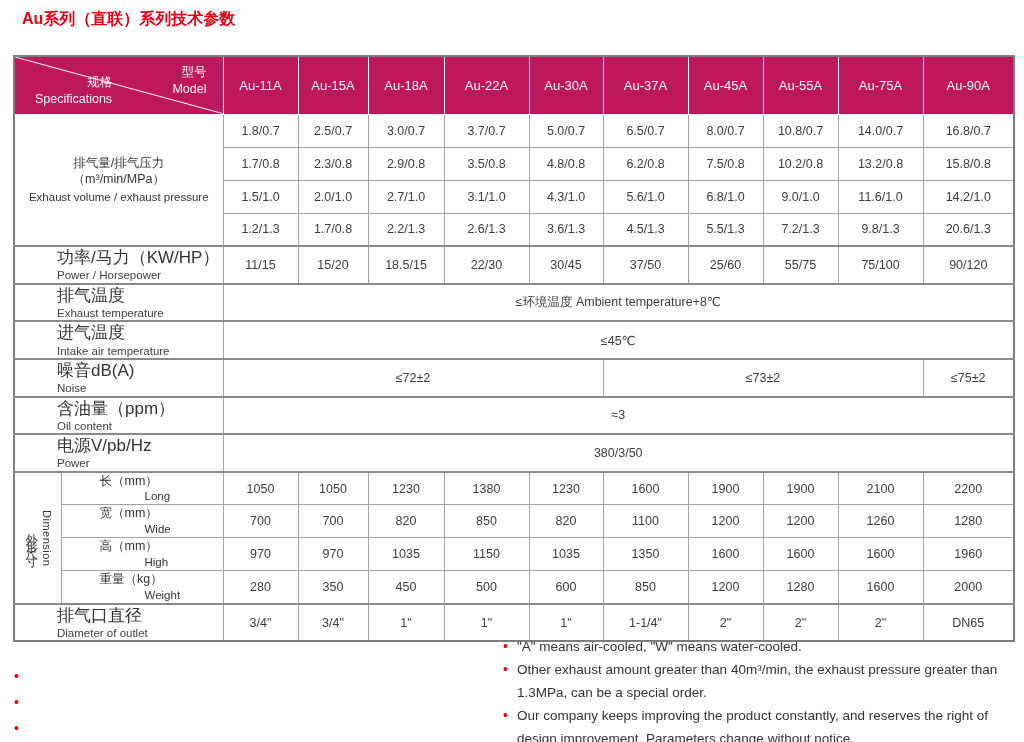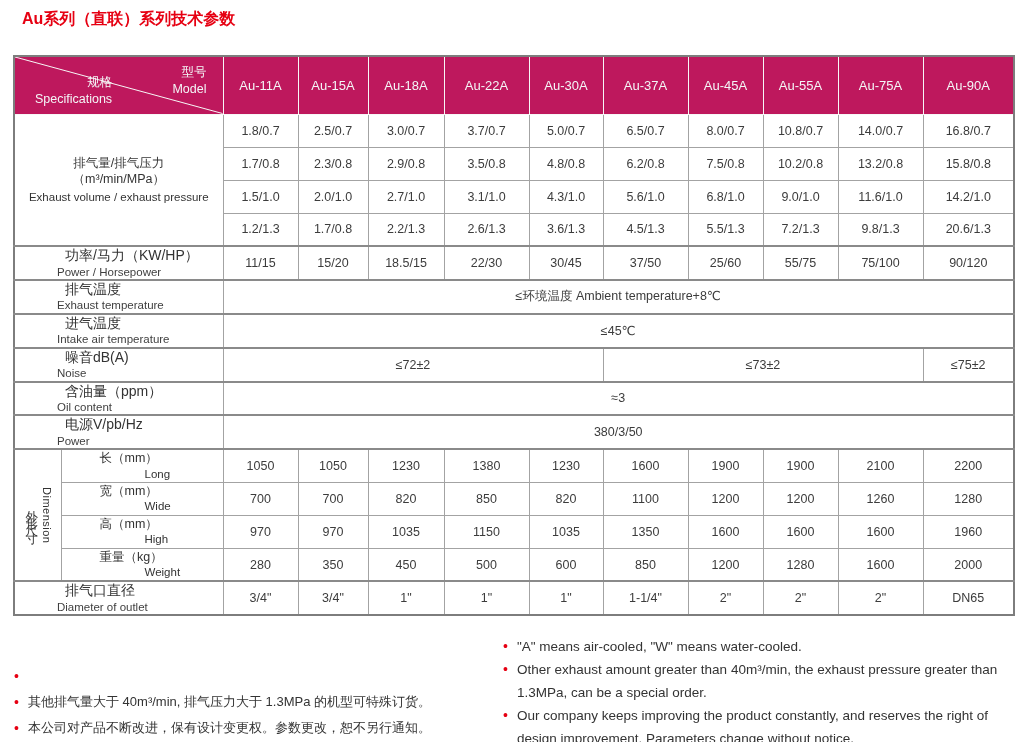--- a/index.html
+++ b/index.html
@@ -18,21 +18,21 @@
   thead th{background:#be185d;color:#f4f6f7;font-weight:normal;font-size:13px;
     height:58px;border:1px solid #f7f7f7;text-align:center;}
   th.corner{position:relative;}
   .diag{position:absolute;left:0;top:0;width:100%;height:100%;display:block;}
   .corner-tr{position:absolute;top:7px;right:16px;text-align:right;line-height:1.35;font-size:12.5px;}
   .corner-bl{position:absolute;bottom:6px;left:20px;text-align:right;line-height:1.35;font-size:12.5px;}
 
   td{height:33px;font-size:12.5px;}
   .c{text-align:center;color:#3c3c3c;}
   .lbl{padding-left:42px;line-height:1.25;}
-  .lbl .zh{font-size:14px;display:block;margin-left:8px;}
+  .lbl .zh{font-size:17px;display:block;}
   .lbl .en{font-size:11.5px;display:block;color:#3f3f3f;}
   .lbl-center{text-align:center;line-height:1.3;}
   .lbl-center .en{display:block;font-size:11.5px;margin-top:2px;}
   .sub{padding-left:38px;line-height:1.25;}
   .sub .zh{font-size:12.5px;display:block;}
   .sub .en{font-size:11.5px;display:block;padding-left:45px;}
   .vlabel{vertical-align:middle;}
   .vwrap{display:flex;flex-direction:row;align-items:center;justify-content:center;gap:1px;}
   .vzh{writing-mode:vertical-rl;letter-spacing:7px;font-size:12.5px;}
   .ven{writing-mode:vertical-rl;font-size:11px;letter-spacing:0.5px;}
@@ -292,25 +292,23 @@
       </tr>
     </tbody>
   </table>
 
   <ul class="notes notes-zh">
     <li>
       <span class="dot">•</span>
     </li>
     <li>
       <span class="dot">•</span>
-      <span>其他排气量大于 40m³/min, 排气压力大于 1.3MPa 的机型可特殊订货。</span>
-    </li>
-    <li>
-      <span class="dot">•</span>
-      <span>本公司对产品不断改进，保有设计变更权。参数更改，恕不另行通知。</span>
+    </li>
+    <li>
+      <span class="dot">•</span>
     </li>
   </ul>
 
   <ul class="notes notes-en">
     <li>
       <span class="dot">•</span>
       <span>"A" means air-cooled, "W" means water-cooled.</span>
     </li>
     <li>
       <span class="dot">•</span>

